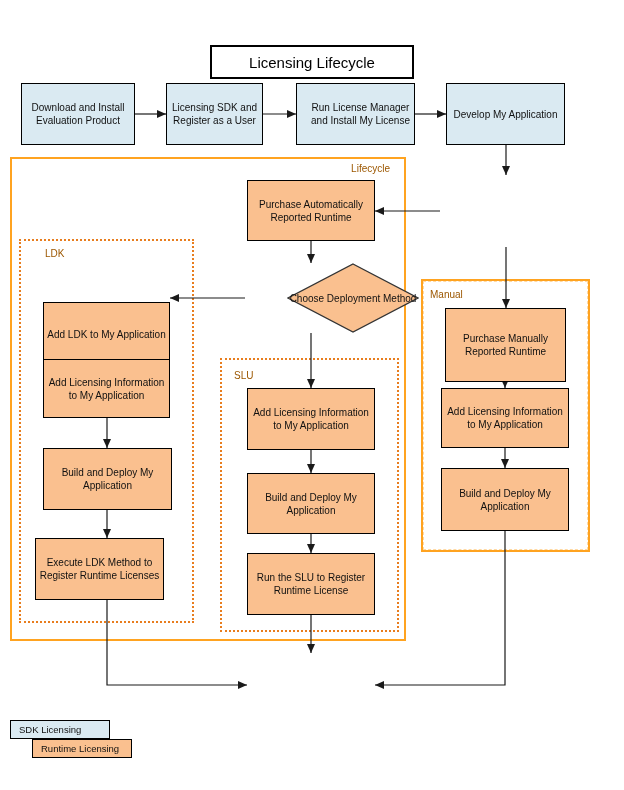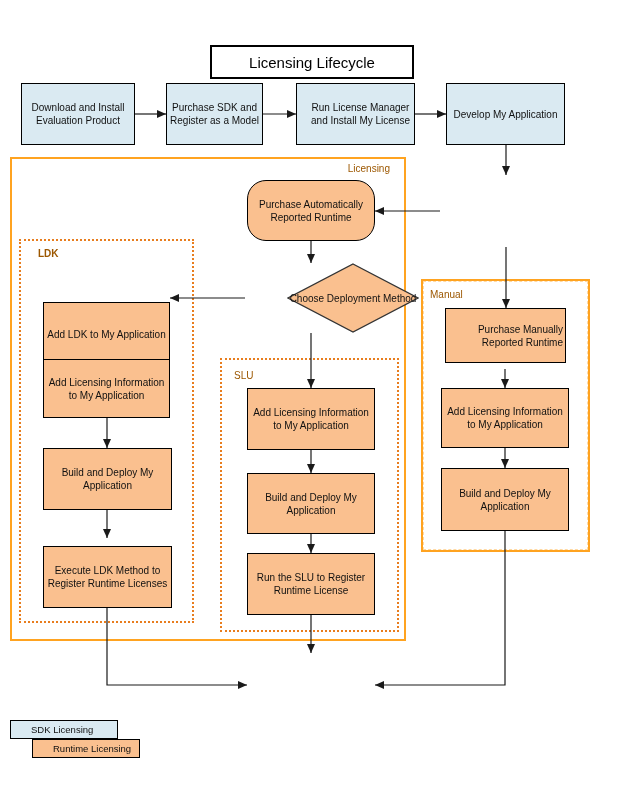--- a/index.html
+++ b/index.html
@@ -27,37 +27,37 @@
   .orange { background:#FAC08F; }
   .diamond { position:absolute; z-index:10; }
   .diamond svg { position:absolute; left:0; top:0; width:100%; height:100%; }
   .dlabel {
     position:absolute; inset:0; display:flex; align-items:center; justify-content:center;
     text-align:center; font-size:10px; line-height:1.3; color:#111;
   }
   svg.connectors { position:absolute; left:0; top:0; z-index:5; }
   .conn { stroke:#1a1a1a; stroke-width:1.2; fill:none; }
   .legend-box {
-    position:absolute; box-sizing:border-box; border:1px solid #000; width:108px; height:19px;
-    display:flex; align-items:center; padding-left:20px; font-size:9.5px; color:#111; z-index:10;
+    position:absolute; box-sizing:border-box; border:1px solid #000; width:100px; height:19px;
+    display:flex; align-items:center; padding-left:8px; font-size:9.5px; color:#111; z-index:10;
   }
 </style>
 </head>
 <body>
 
 <div class="canvas">
 
   <div class="title-box">Licensing Lifecycle</div>
 
   <div class="group solid" style="left:10px; top:157px; width:396px; height:484px;">
-    <div class="group-label" style="right:14px; top:4px;">Licensing</div>
+    <div class="group-label" style="right:14px; top:4px;">Lifecycle</div>
   </div>
 
   <div class="group dotted" style="left:19px; top:239px; width:175px; height:384px;">
-    <div class="group-label" style="left:17px; top:7px;font-weight:bold;">LDK</div>
+    <div class="group-label" style="left:24px; top:7px;">LDK</div>
   </div>
 
   <div class="group dotted" style="left:220px; top:358px; width:179px; height:274px;">
     <div class="group-label" style="left:12px; top:10px;">SLU</div>
   </div>
 
   <div class="group solid" style="left:421px; top:279px; width:169px; height:273px;">
     <div class="inner-dash"></div>
     <div class="group-label" style="left:7px; top:8px;text-align:right;">Manual</div>
   </div>
@@ -83,44 +83,44 @@
     <path class="conn" d="M107,600 V685 H247" marker-end="url(#arrow)"></path>
     <path class="conn" d="M311,450 V473" marker-end="url(#arrow)"></path>
     <path class="conn" d="M311,534 V553" marker-end="url(#arrow)"></path>
     <path class="conn" d="M311,615 V653" marker-end="url(#arrow)"></path>
     <path class="conn" d="M505,369 V388" marker-end="url(#arrow)"></path>
     <path class="conn" d="M505,448 V468" marker-end="url(#arrow)"></path>
     <path class="conn" d="M505,531 V685 H375" marker-end="url(#arrow)"></path>
   </svg>
 
   <div class="node blue" style="left:21px; top:83px; width:114px; height:62px;">Download and Install Evaluation Product</div>
-  <div class="node blue" style="left:166px; top:83px; width:97px; height:62px;">Purchase SDK and Register as a Model</div>
+  <div class="node blue" style="left:166px; top:83px; width:97px; height:62px;">Licensing SDK and Register as a User</div>
   <div class="node blue" style="left:296px; top:83px; width:119px; height:62px;padding-left:12px;">Run License Manager and Install My License</div>
   <div class="node blue" style="left:446px; top:83px; width:119px; height:62px;">Develop My Application</div>
 
 
   <div class="diamond" style="left:245px; top:263px; width:132px; height:70px;margin-left:42px;">
     <svg viewBox="0 0 132 70" preserveAspectRatio="none">
       <polygon points="66,1 131,35 66,69 1,35" fill="#FAC08F" stroke="#333" stroke-width="1.4"></polygon>
     </svg>
     <div class="dlabel">Choose Deployment Method</div>
   </div>
 
-  <div class="node orange" style="left:247px; top:180px; width:128px; height:61px;border-radius:19px;">Purchase Automatically Reported Runtime</div>
+  <div class="node orange" style="left:247px; top:180px; width:128px; height:61px;">Purchase Automatically Reported Runtime</div>
 
   <div class="node orange" style="left:43px; top:266px; width:127px; height:64px;margin-top:36px;">Add LDK to My Application</div>
   <div class="node orange" style="left:43px; top:359px; width:127px; height:59px;">Add Licensing Information to My Application</div>
   <div class="node orange" style="left:43px; top:448px; width:129px; height:62px;">Build and Deploy My Application</div>
-  <div class="node orange" style="left:43px; top:538px; width:129px; height:62px;margin-top:8px;">Execute LDK Method to Register Runtime Licenses</div>
+  <div class="node orange" style="left:35px; top:538px; width:129px; height:62px;">Execute LDK Method to Register Runtime Licenses</div>
 
   <div class="node orange" style="left:247px; top:388px; width:128px; height:62px;">Add Licensing Information to My Application</div>
   <div class="node orange" style="left:247px; top:473px; width:128px; height:61px;">Build and Deploy My Application</div>
   <div class="node orange" style="left:247px; top:553px; width:128px; height:62px;">Run the SLU to Register Runtime License</div>
 
-  <div class="node orange" style="left:445px; top:308px; width:121px; height:55px;text-align:right;">Purchase Manually Reported Runtime</div>
+  <div class="node orange" style="left:445px; top:308px; width:121px; height:74px;">Purchase Manually Reported Runtime</div>
   <div class="node orange" style="left:441px; top:388px; width:128px; height:60px;">Add Licensing Information to My Application</div>
   <div class="node orange" style="left:441px; top:468px; width:128px; height:63px;">Build and Deploy My Application</div>
 
 
   <div class="legend-box blue" style="left:10px; top:720px;">SDK Licensing</div>
   <div class="legend-box orange" style="left:0; top:739px;margin-left:32px;">Runtime Licensing</div>
 
 </div>
 
 </body></html>

